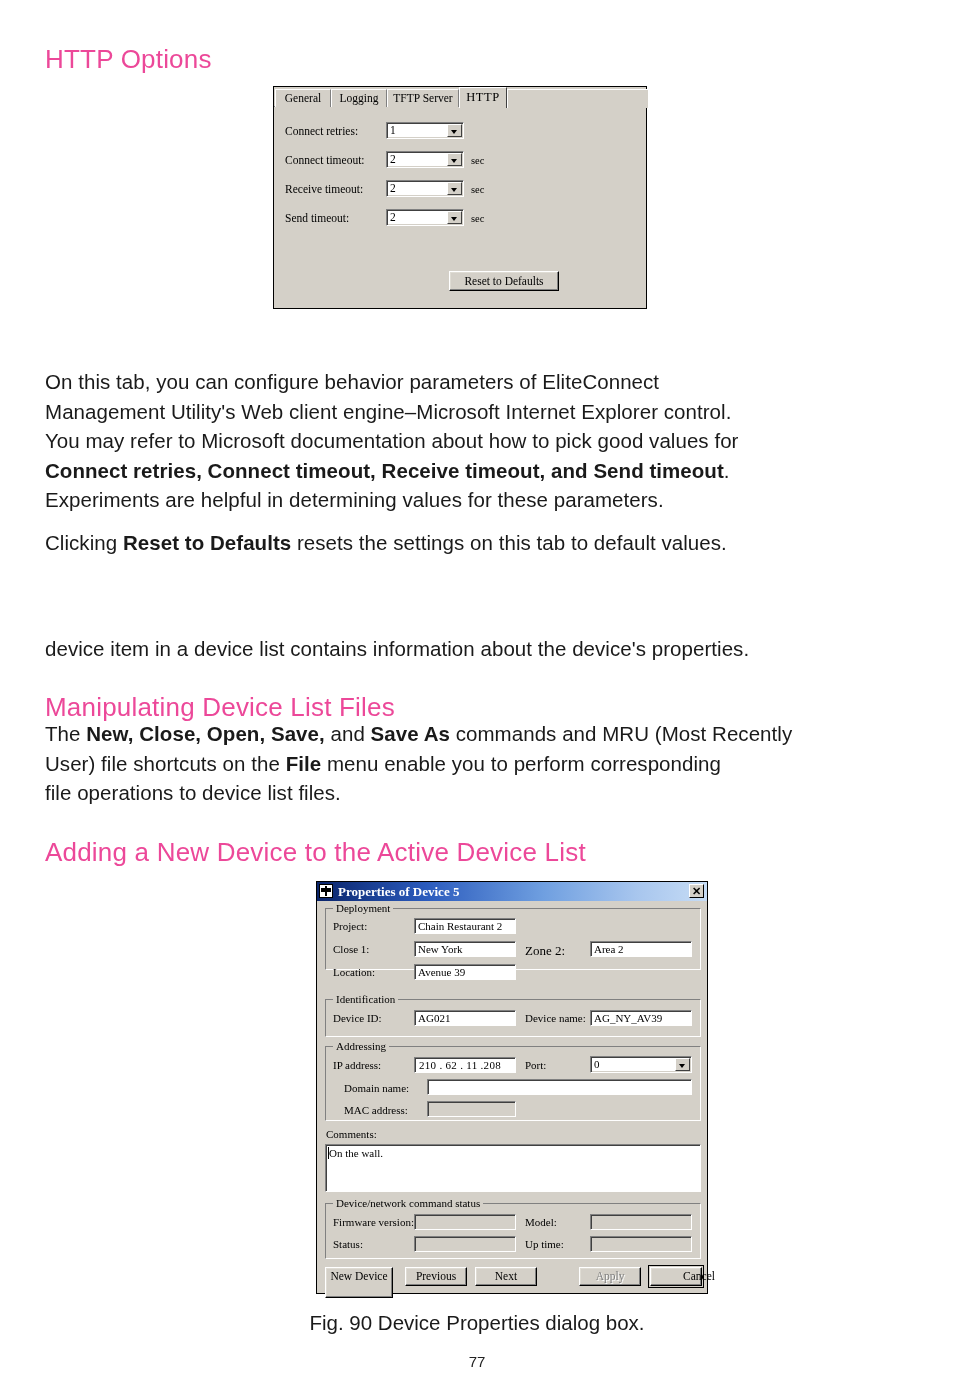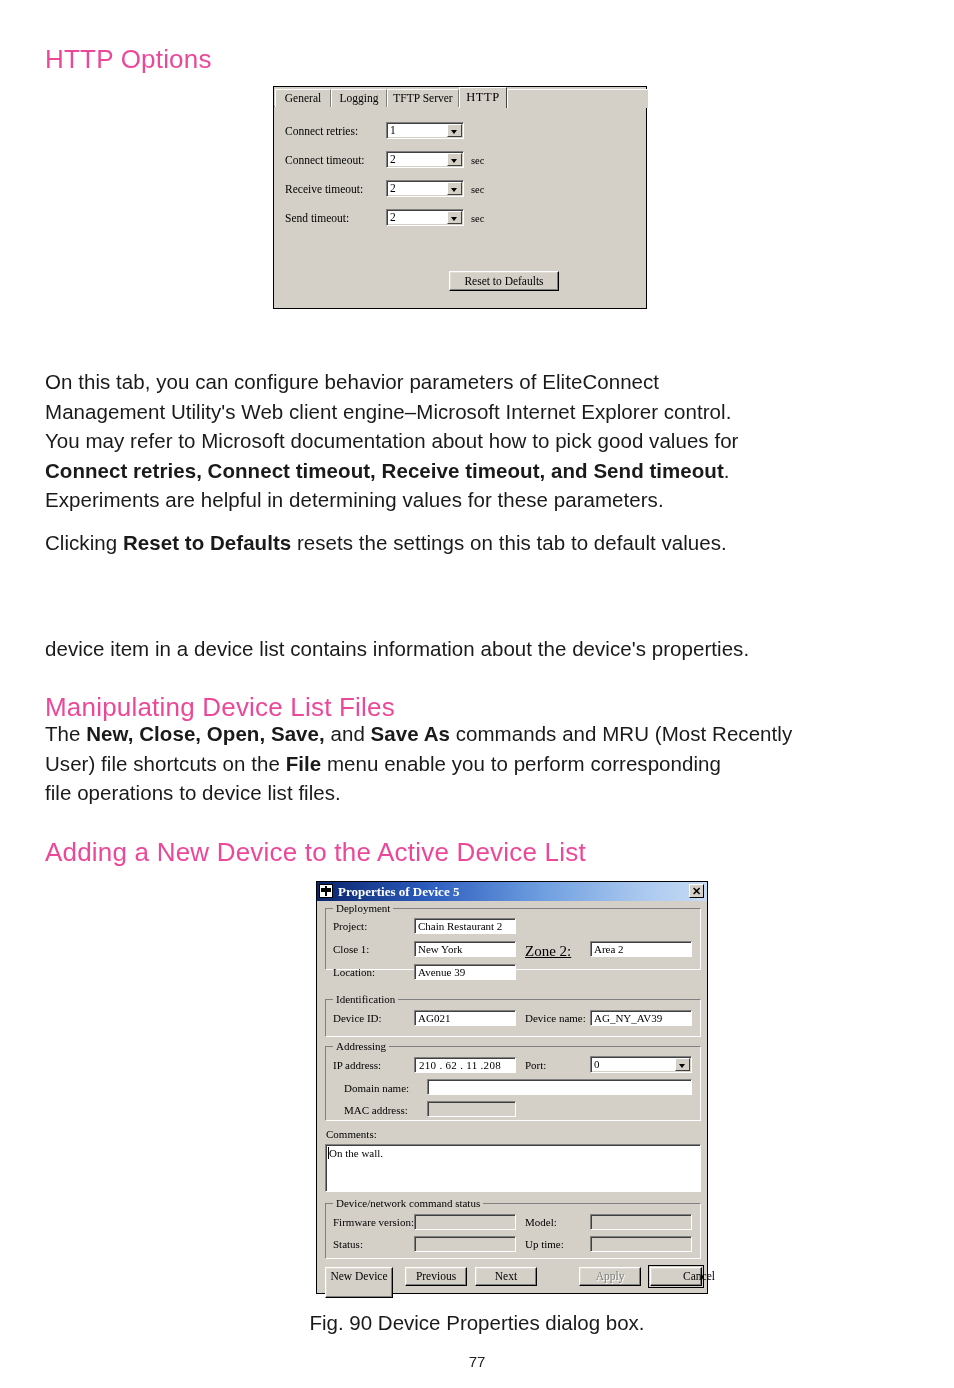--- a/index.html
+++ b/index.html
@@ -440,21 +440,21 @@
     </div>
     <div class="field-label" style="left:16px; top:38px; font-size:11px;">Project:</div>
     <div class="txtfield" style="left:97px; top:36px; width:102px;">
       <span class="val">Chain Restaurant 2</span>
     </div>
 
     <div class="field-label" style="left:16px; top:61px; font-size:11px;">Close 1:</div>
     <div class="txtfield" style="left:97px; top:59px; width:102px;">
       <span class="val">New York</span>
     </div>
-    <div class="field-label" style="left:208px; top:61px; font-size:15px;text-decoration:underline;">Zone 2:</div>
+    <div class="field-label" style="left:208px; top:61px; font-size:13px;">Zone 2:</div>
     <div class="txtfield" style="left:273px; top:59px; width:102px;">
       <span class="val">Area 2</span>
     </div>
 
     <div class="field-label" style="left:16px; top:84px; font-size:11px;">Location:</div>
     <div class="txtfield" style="left:97px; top:82px; width:102px;">
       <span class="val">Avenue 39</span>
     </div>
 
     <div class="groupbox" style="left:8px; top:117px; width:376px; height:38px;">

